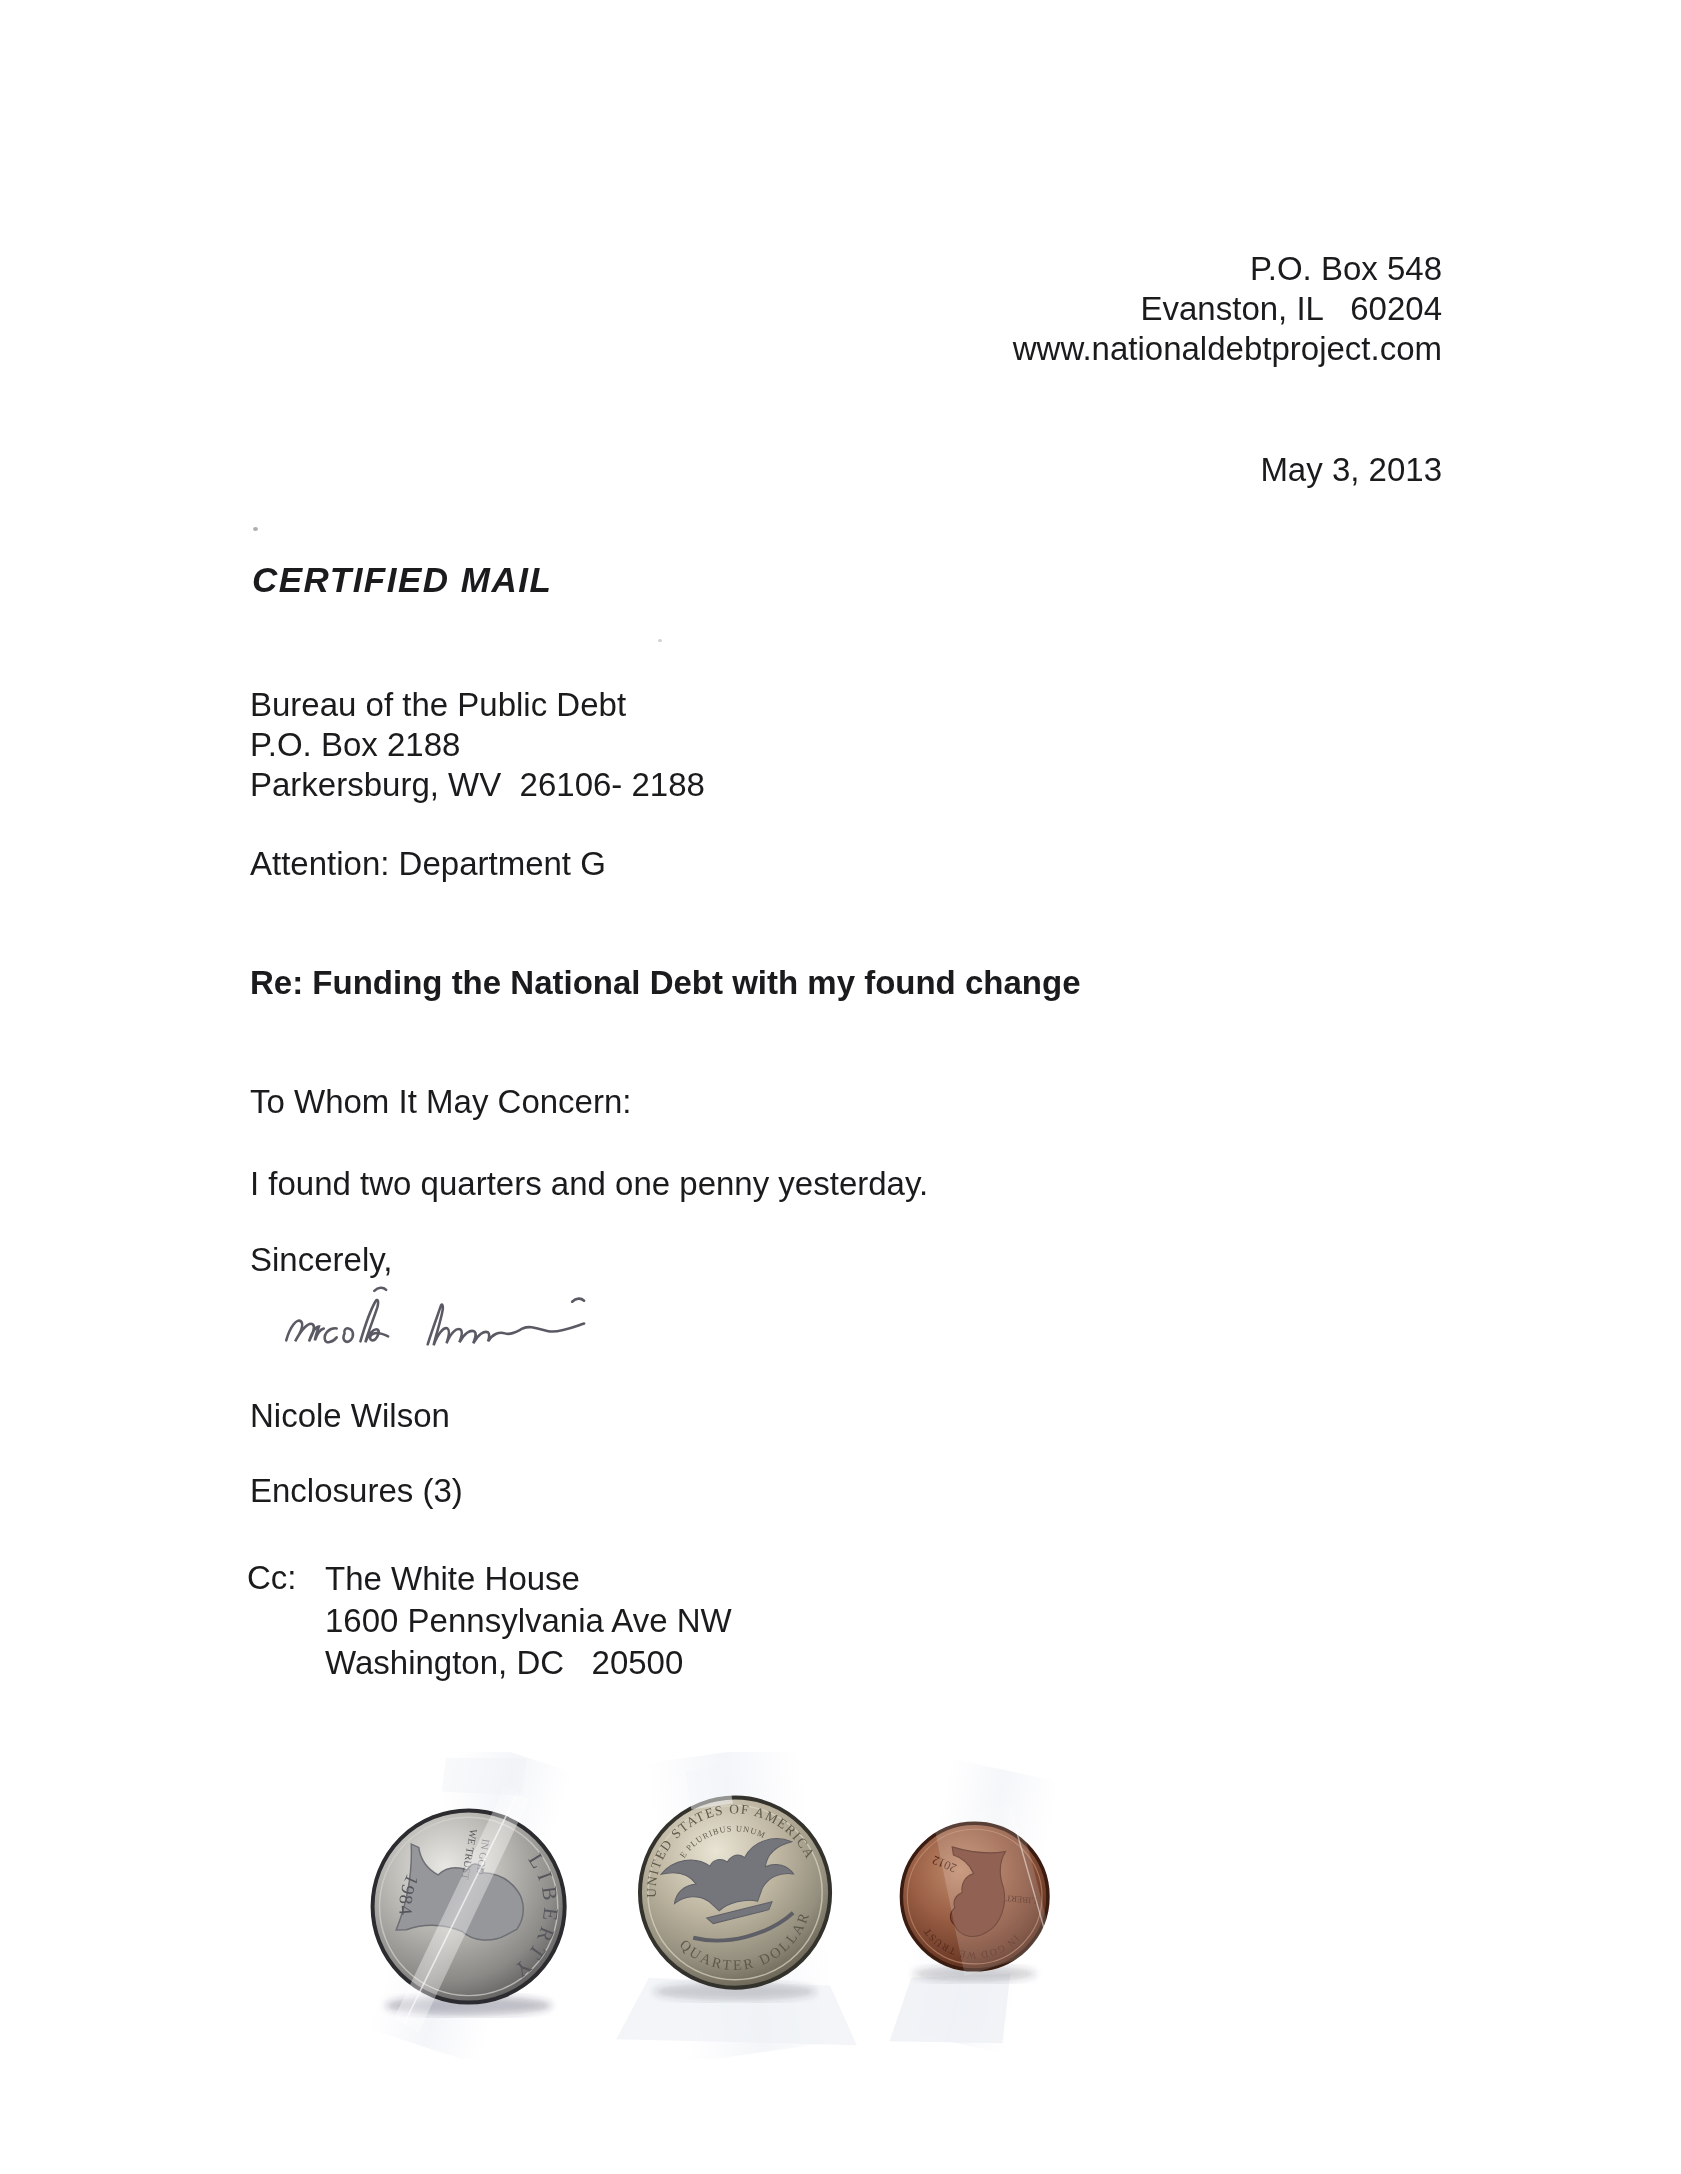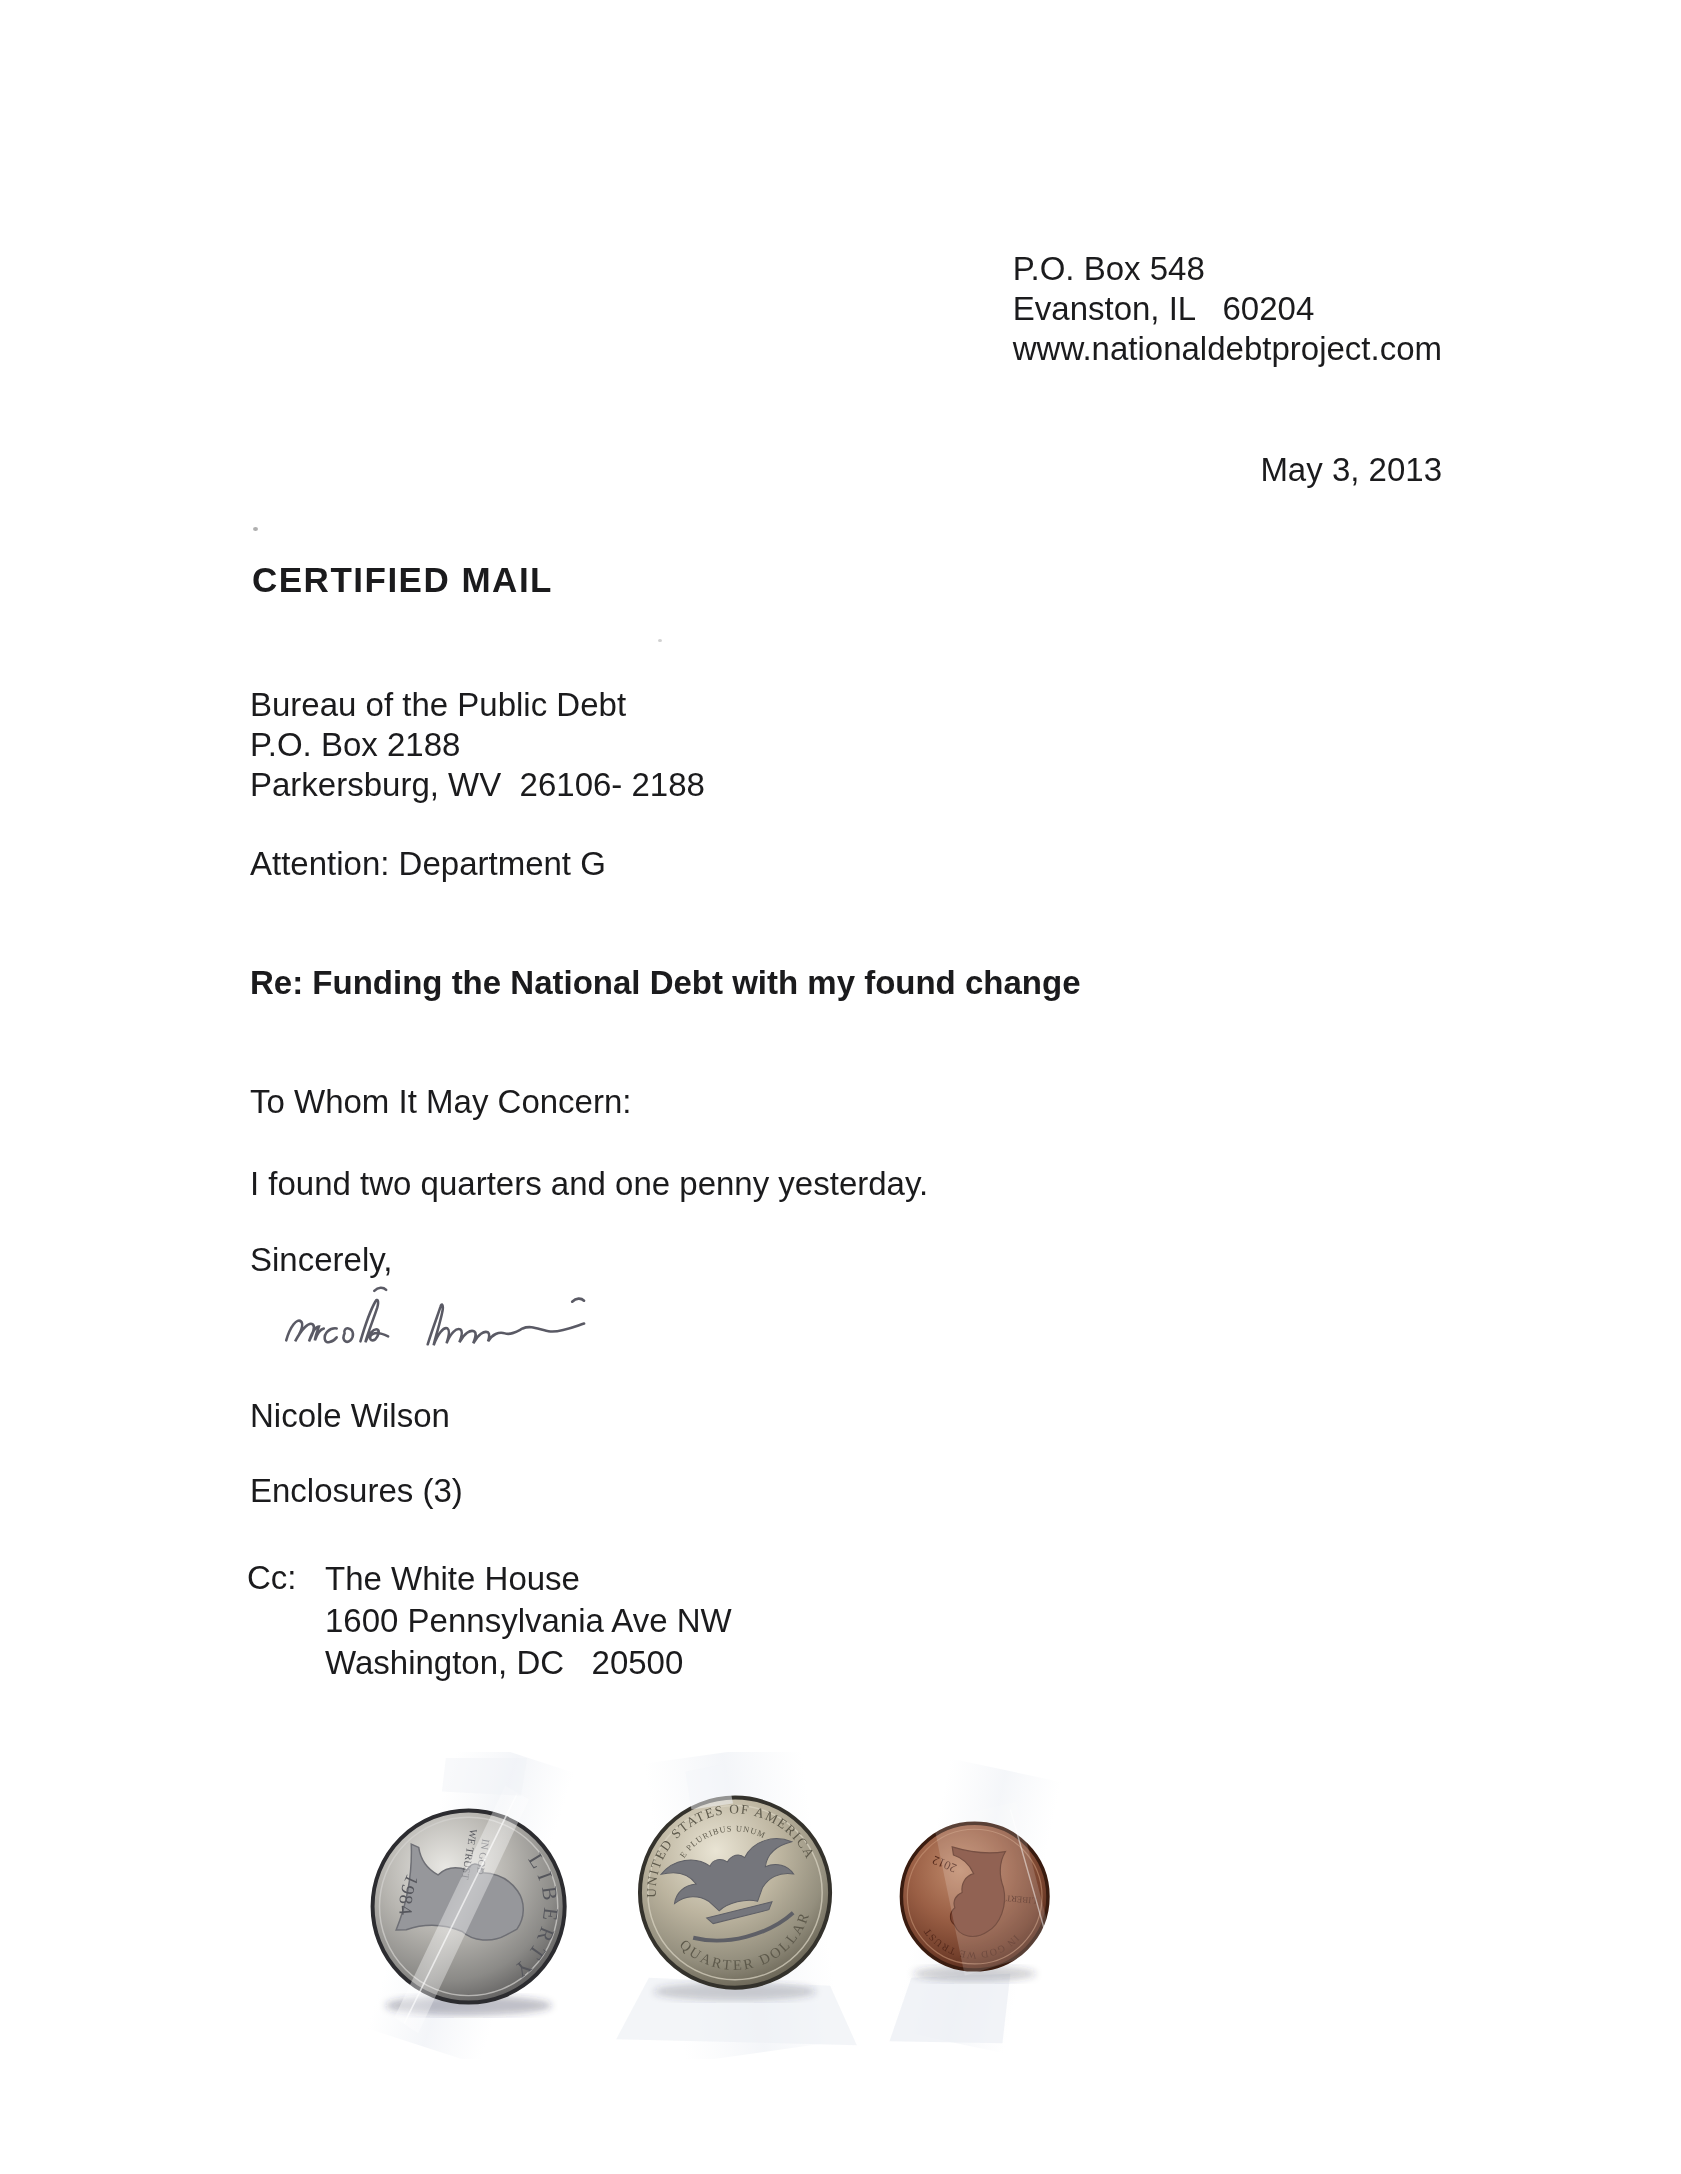--- a/index.html
+++ b/index.html
@@ -6,25 +6,25 @@
   body {
     width:1681px; height:2174px;
     background:#ffffff;
     font-family:"Liberation Sans", sans-serif;
     color:#1b1b1d;
     position:relative;
     overflow:hidden;
   }
   .abs { position:absolute; }
   .ln  { font-size:33px; line-height:40px; white-space:pre; }
-  .right-block { right:239px; }
+  .right-block { right:239px; text-align:right; }
   .left-col { left:250px; }
   .bold { font-weight:bold; }
   .certified {
-    font-size:35px; font-weight:bold; 
+    font-size:35px; font-weight:bold; font-style:italic;
     letter-spacing:1.5px; line-height:40px; white-space:pre;
   }
   .cc-lines { left:325px; }
   .dot { position:absolute; border-radius:50%; }
   .dot1 { left:253px; top:527px; width:5px; height:4px; background:rgba(110,110,110,.55); }
   .dot2 { left:658px; top:639px; width:4px; height:3px; background:rgba(140,140,140,.40); }
   svg text { font-family:"Liberation Serif", serif; }
 </style>
 </head>
 <body>

